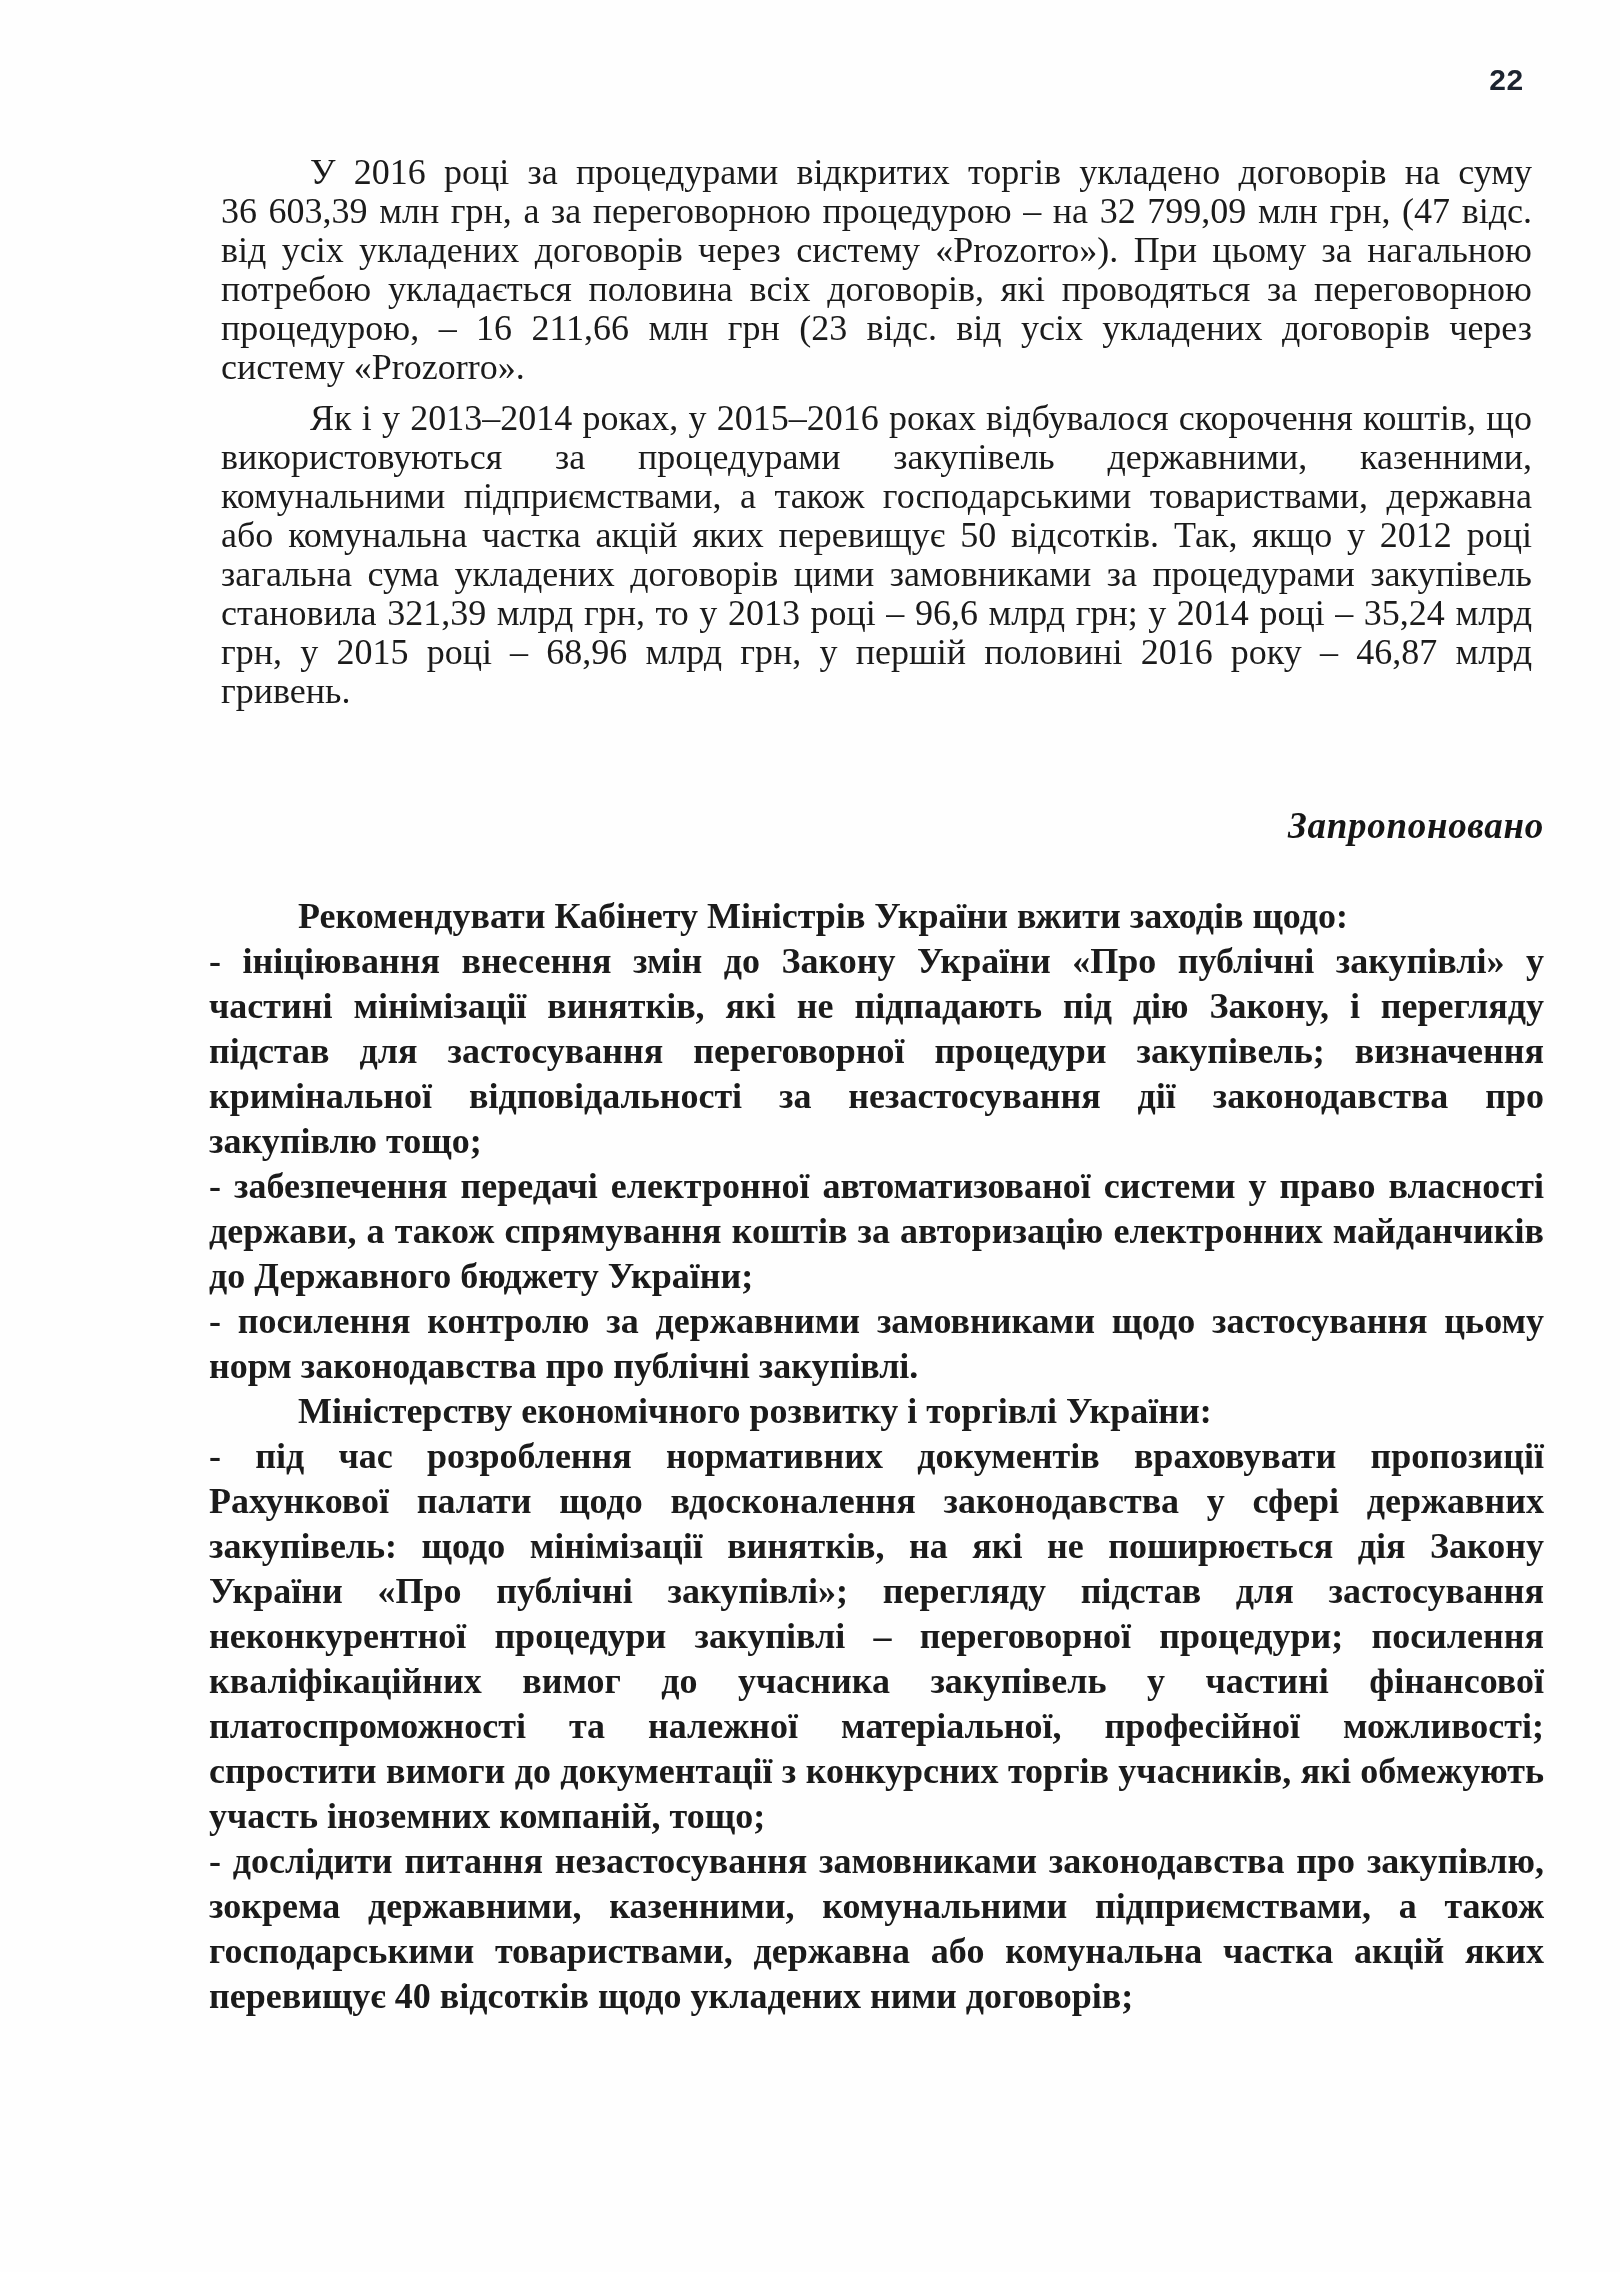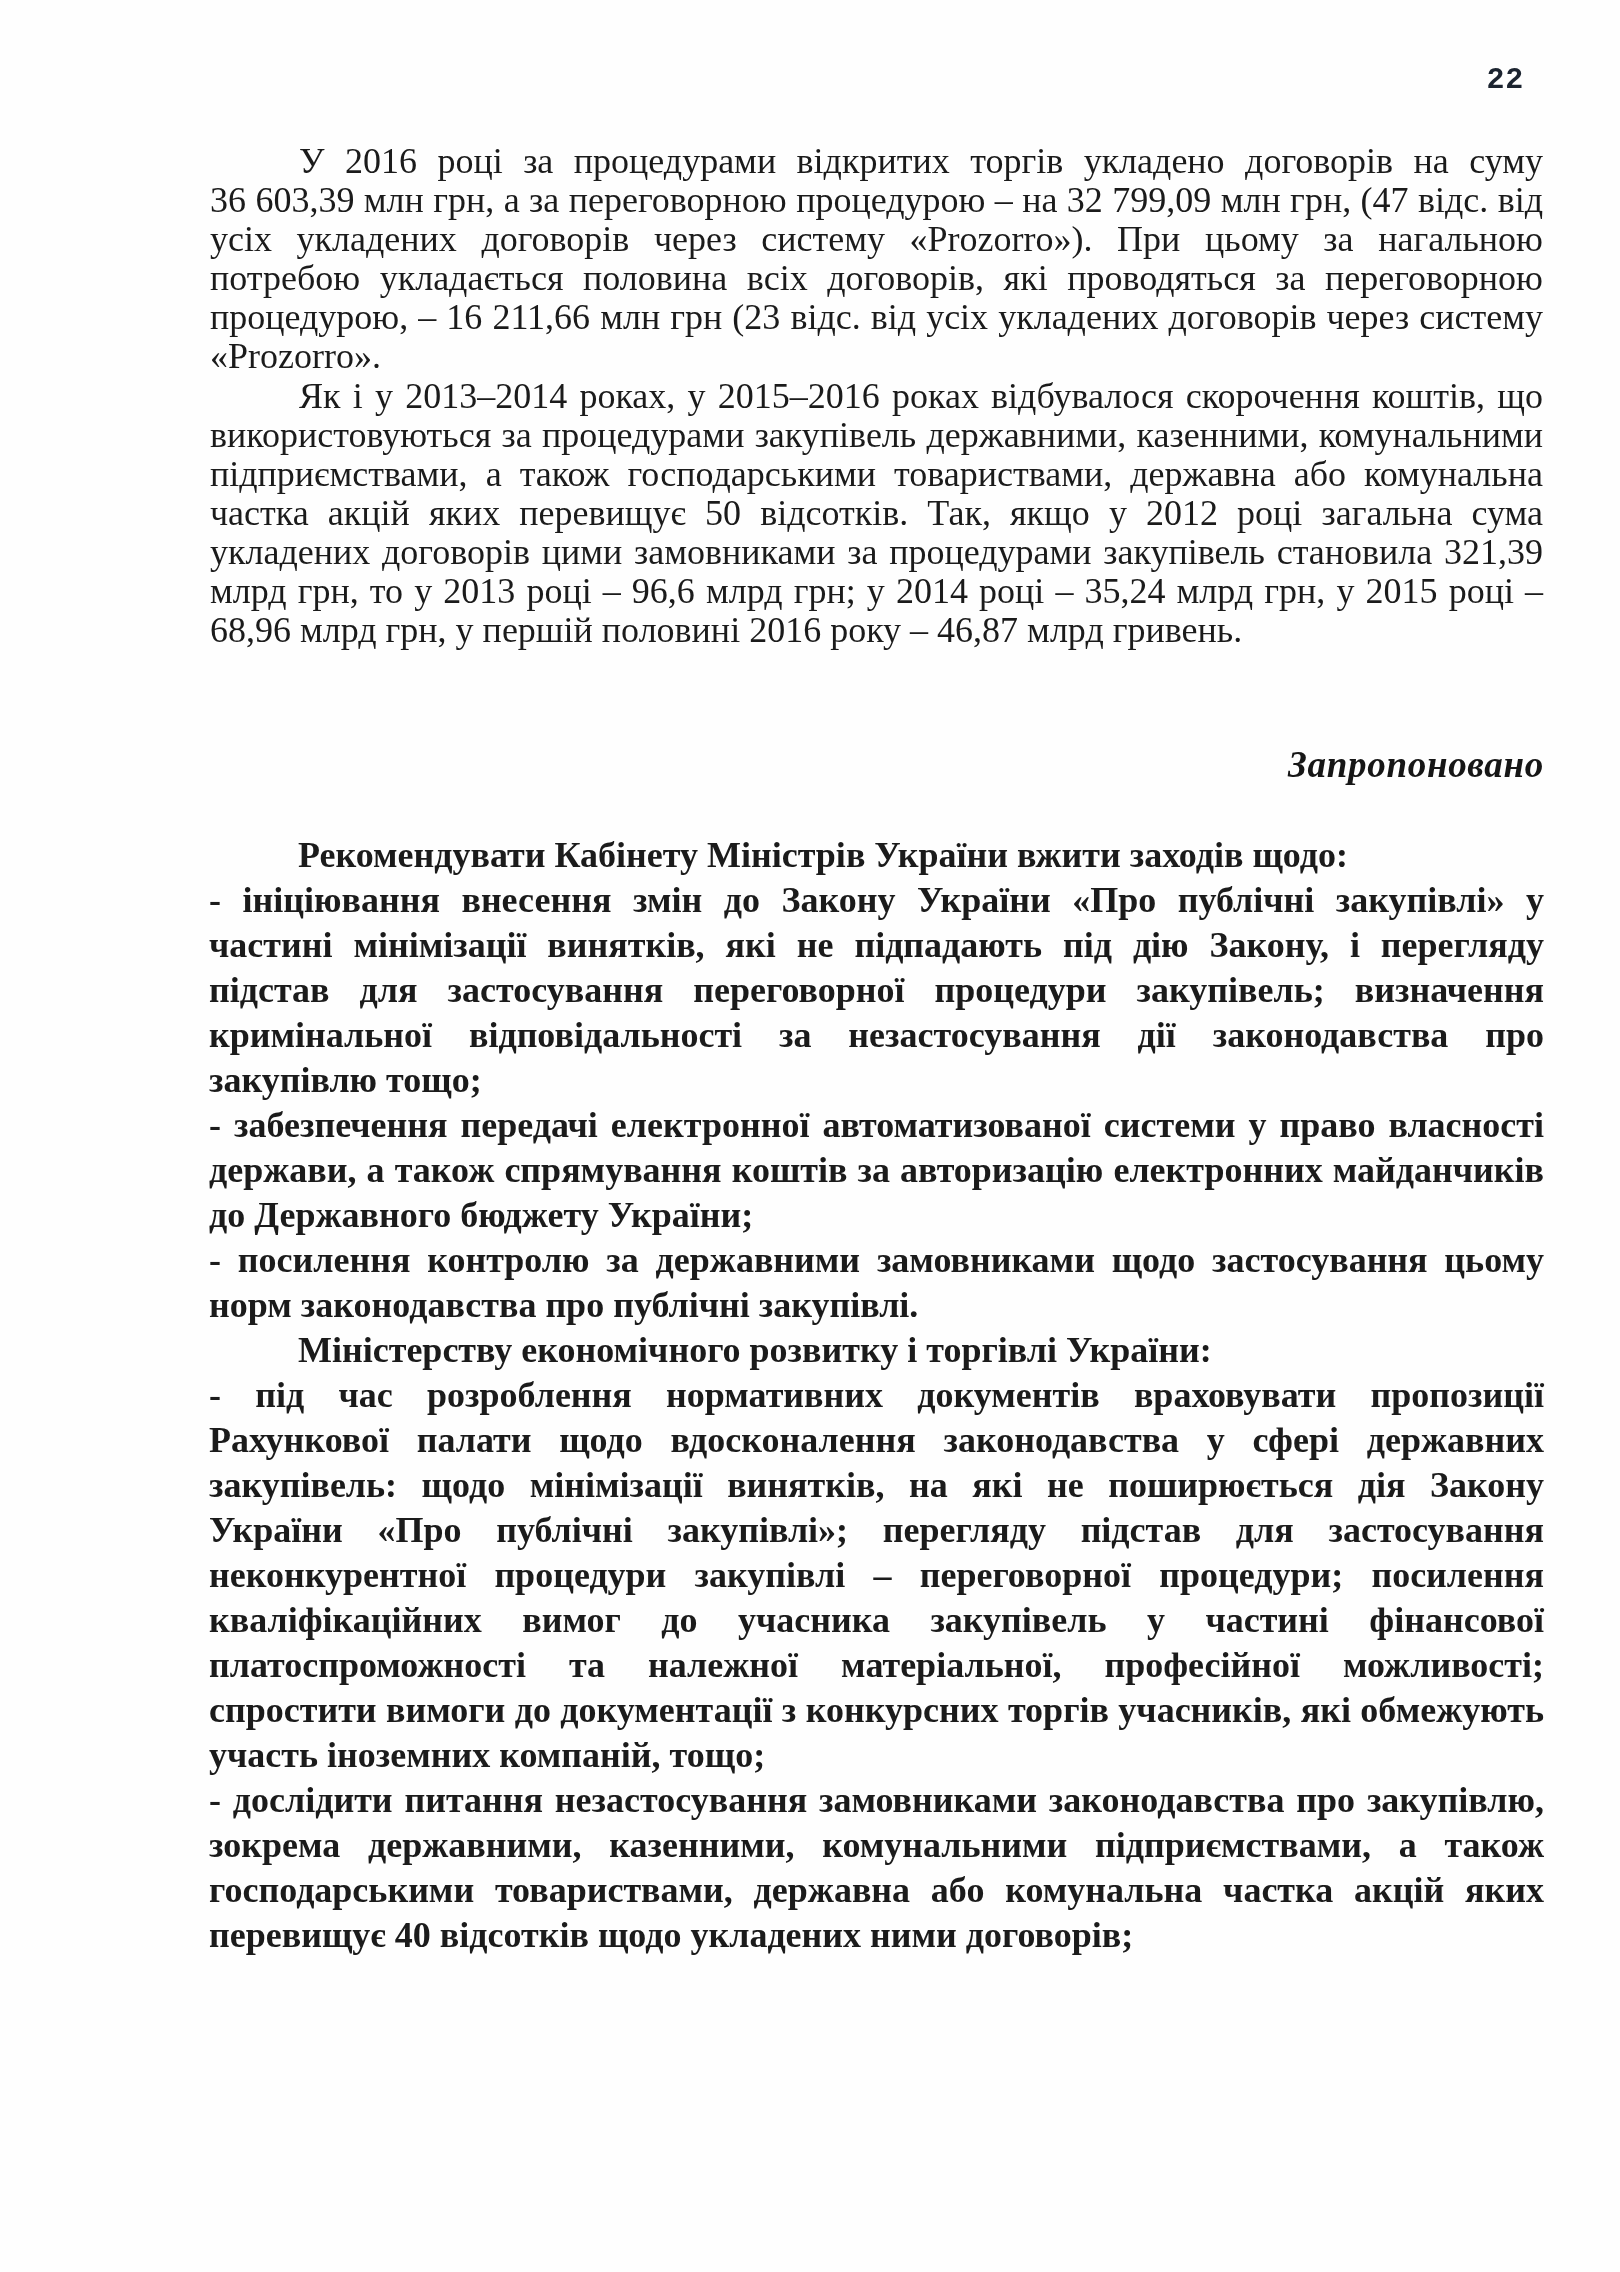--- a/index.html
+++ b/index.html
@@ -15,36 +15,36 @@
     width: 1620px;
     height: 2273px;
     background: #fefefe;
     font-family: "Liberation Serif", serif;
     color: #1b1b1b;
   }
   .page-number {
     position: absolute;
     top: 63px;
     right: 96px;
-    font-family: Liberation Mono, monospace;
+    font-family: Liberation Sans, sans-serif;
     font-size: 30px;
     font-weight: 600;
     color: #1c2430;
     letter-spacing: 0.7px;
     margin-left: 28px;
   }
   .text-block {
     position: absolute;
     left: 209px;
     top: 141px;
     width: 1335px;
     text-align: justify;
   }
   .sec-upper p {
-    margin: 1px;
+    margin: 12px;
     font-size: 36px;
     line-height: 39px;
   }
   .sec-lower p {
     margin: 0;
     font-size: 36px;
     line-height: 45px;
     font-weight: bold;
   }
   p.indent {

